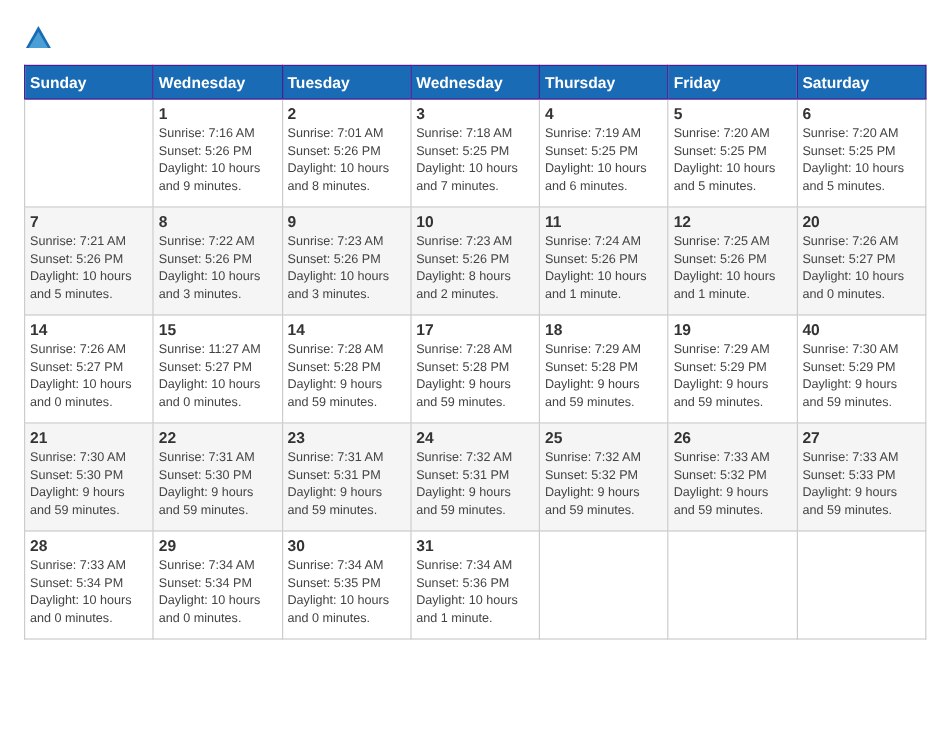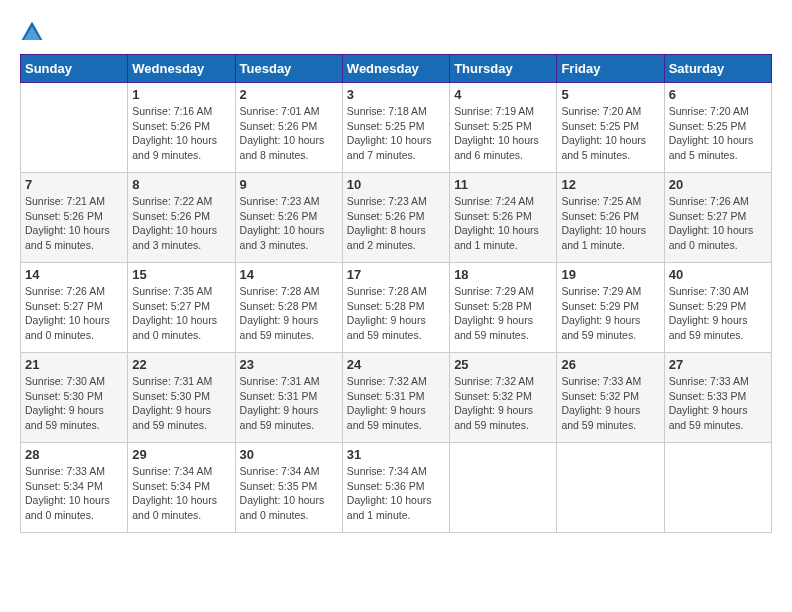--- a/index.html
+++ b/index.html
@@ -206,21 +206,21 @@
       </tr>
       <tr>
         <td>
           <span class="day-number">14</span>
           <div class="cell-text">Sunrise: 7:26 AM</div>
           <div class="cell-text">Sunset: 5:27 PM</div>
           <div class="cell-text">Daylight: 10 hours and 0 minutes.</div>
         </td>
         <td>
           <span class="day-number">15</span>
-          <div class="cell-text">Sunrise: 7:35 AM</div>
+          <div class="cell-text">Sunrise: 11:27 AM</div>
           <div class="cell-text">Sunset: 5:27 PM</div>
           <div class="cell-text">Daylight: 10 hours and 0 minutes.</div>
         </td>
         <td>
           <span class="day-number">14</span>
           <div class="cell-text">Sunrise: 7:28 AM</div>
           <div class="cell-text">Sunset: 5:28 PM</div>
           <div class="cell-text">Daylight: 9 hours and 59 minutes.</div>
         </td>
         <td>

